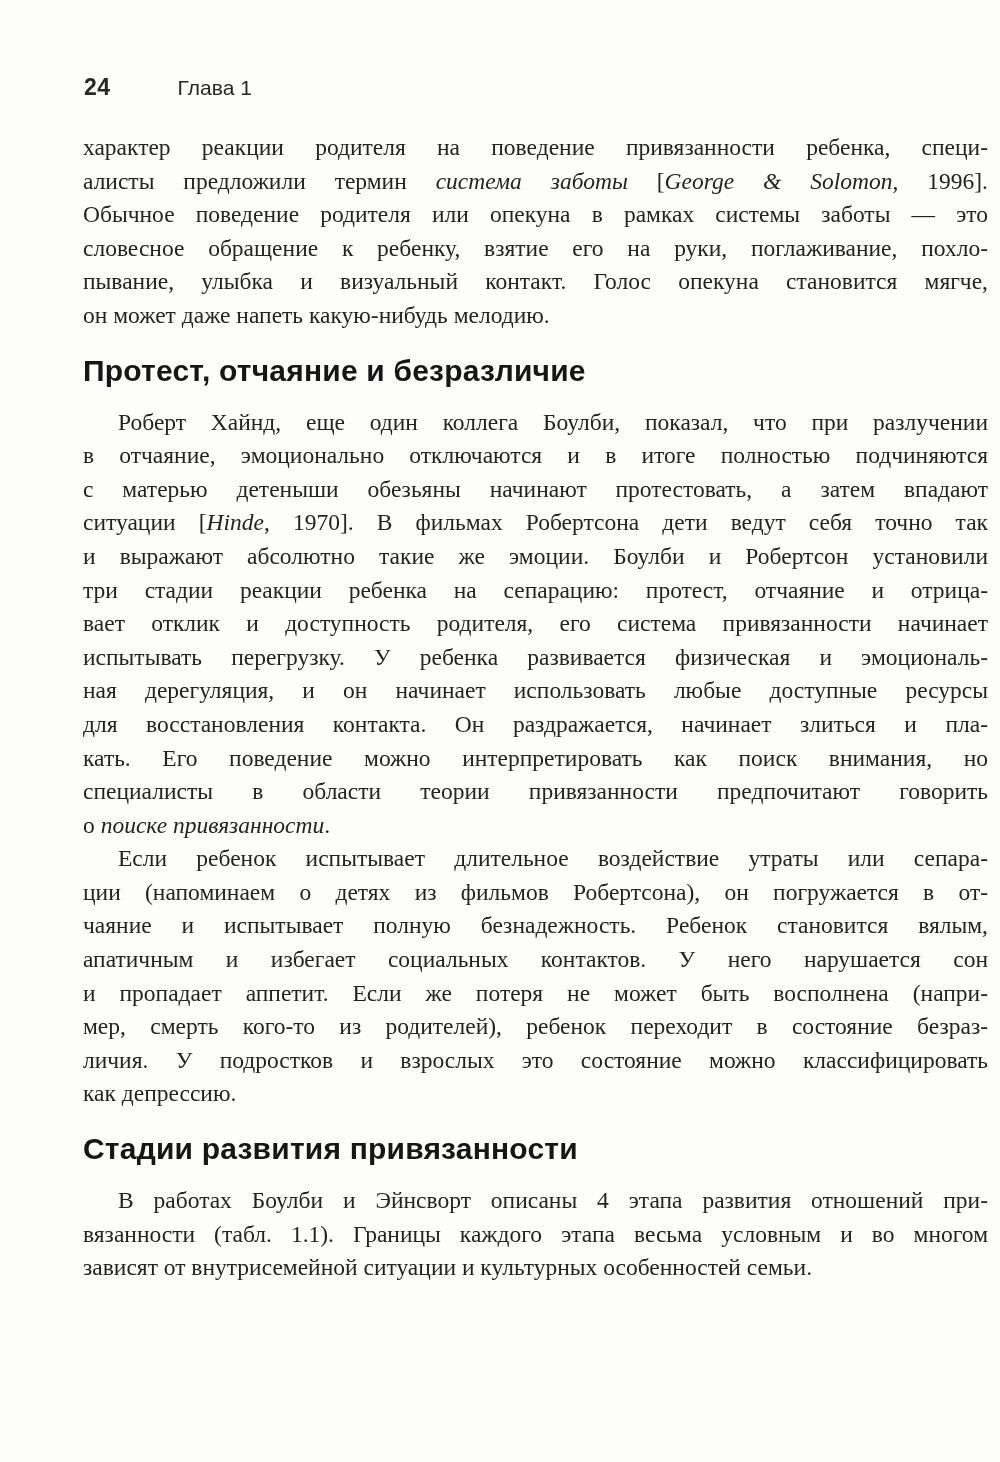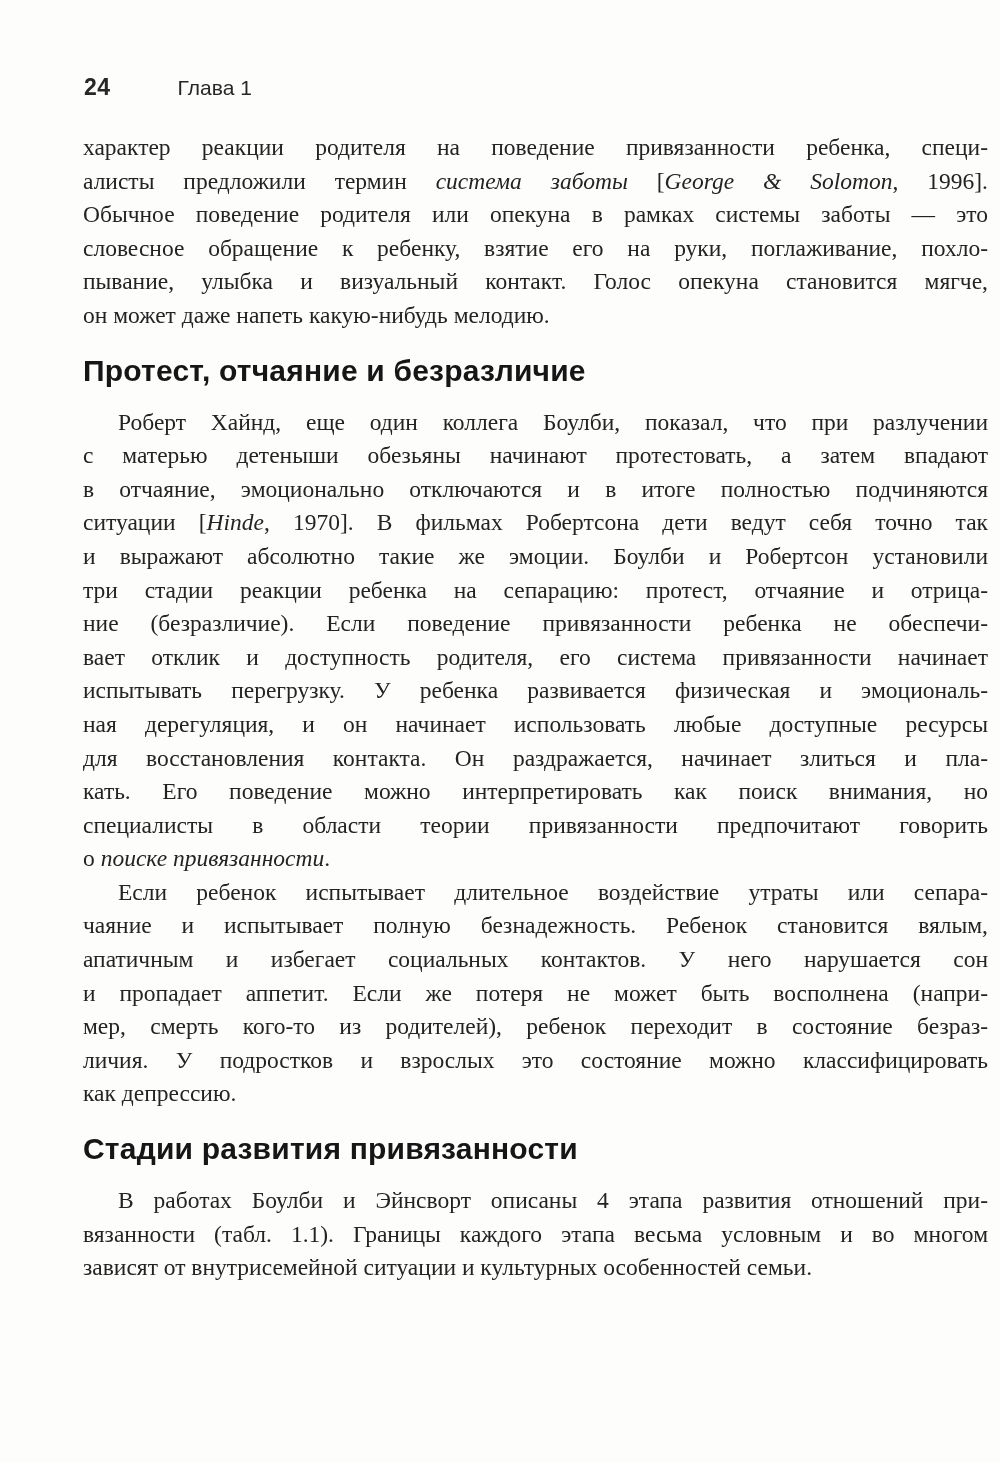--- a/index.html
+++ b/index.html
@@ -61,36 +61,36 @@
         <div class="line"><span>характер реакции родителя на поведение привязанности ребенка, специ-</span></div>
         <div class="line"><span>алисты предложили термин </span><span class="italic">система заботы</span><span> [</span><span class="italic">George &amp; Solomon</span><span>, 1996].</span></div>
         <div class="line"><span>Обычное поведение родителя или опекуна в рамках системы заботы — это</span></div>
         <div class="line"><span>словесное обращение к ребенку, взятие его на руки, поглаживание, похло-</span></div>
         <div class="line"><span>пывание, улыбка и визуальный контакт. Голос опекуна становится мягче,</span></div>
         <div class="line last"><span>он может даже напеть какую-нибудь мелодию.</span></div>
       </div>
       <h2 class="section-heading">Протест, отчаяние и безразличие</h2>
       <div class="paragraph">
         <div class="line indent"><span>Роберт Хайнд, еще один коллега Боулби, показал, что при разлучении</span></div>
+        <div class="line"><span>в отчаяние, эмоционально отключаются и в итоге полностью подчиняются</span></div>
         <div class="line"><span>с матерью детеныши обезьяны начинают протестовать, а затем впадают</span></div>
-        <div class="line"><span>в отчаяние, эмоционально отключаются и в итоге полностью подчиняются</span></div>
         <div class="line"><span>ситуации [</span><span class="italic">Hinde</span><span>, 1970]. В фильмах Робертсона дети ведут себя точно так</span></div>
         <div class="line"><span>и выражают абсолютно такие же эмоции. Боулби и Робертсон установили</span></div>
         <div class="line"><span>три стадии реакции ребенка на сепарацию: протест, отчаяние и отрица-</span></div>
-        <div class="line"><span>ние (безразличие). Если поведение привязанности ребенка не обеспечи-</span></div>
         <div class="line"><span>вает отклик и доступность родителя, его система привязанности начинает</span></div>
         <div class="line"><span>испытывать перегрузку. У ребенка развивается физическая и эмоциональ-</span></div>
         <div class="line"><span>ная дерегуляция, и он начинает использовать любые доступные ресурсы</span></div>
         <div class="line"><span>для восстановления контакта. Он раздражается, начинает злиться и пла-</span></div>
         <div class="line"><span>кать. Его поведение можно интерпретировать как поиск внимания, но</span></div>
         <div class="line"><span>специалисты в области теории привязанности предпочитают говорить</span></div>
         <div class="line last"><span>о </span><span class="italic">поиске привязанности</span><span>.</span></div>
       </div>
       <div class="paragraph">
         <div class="line indent"><span>Если ребенок испытывает длительное воздействие утраты или сепара-</span></div>
+        <div class="line"><span>ции (напоминаем о детях из фильмов Робертсона), он погружается в от-</span></div>
         <div class="line"><span>чаяние и испытывает полную безнадежность. Ребенок становится вялым,</span></div>
         <div class="line"><span>апатичным и избегает социальных контактов. У него нарушается сон</span></div>
         <div class="line"><span>и пропадает аппетит. Если же потеря не может быть восполнена (напри-</span></div>
         <div class="line"><span>мер, смерть кого-то из родителей), ребенок переходит в состояние безраз-</span></div>
         <div class="line"><span>личия. У подростков и взрослых это состояние можно классифицировать</span></div>
         <div class="line last"><span>как депрессию.</span></div>
       </div>
       <h2 class="section-heading">Стадии развития привязанности</h2>
       <div class="paragraph">
         <div class="line indent"><span>В работах Боулби и Эйнсворт описаны 4 этапа развития отношений при-</span></div>

